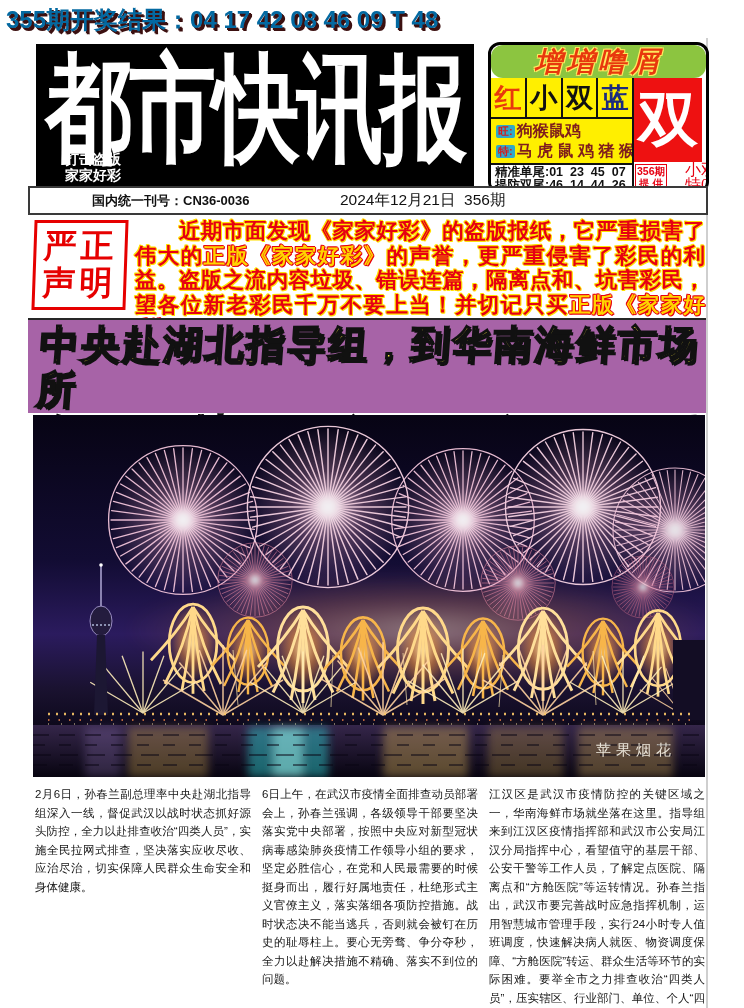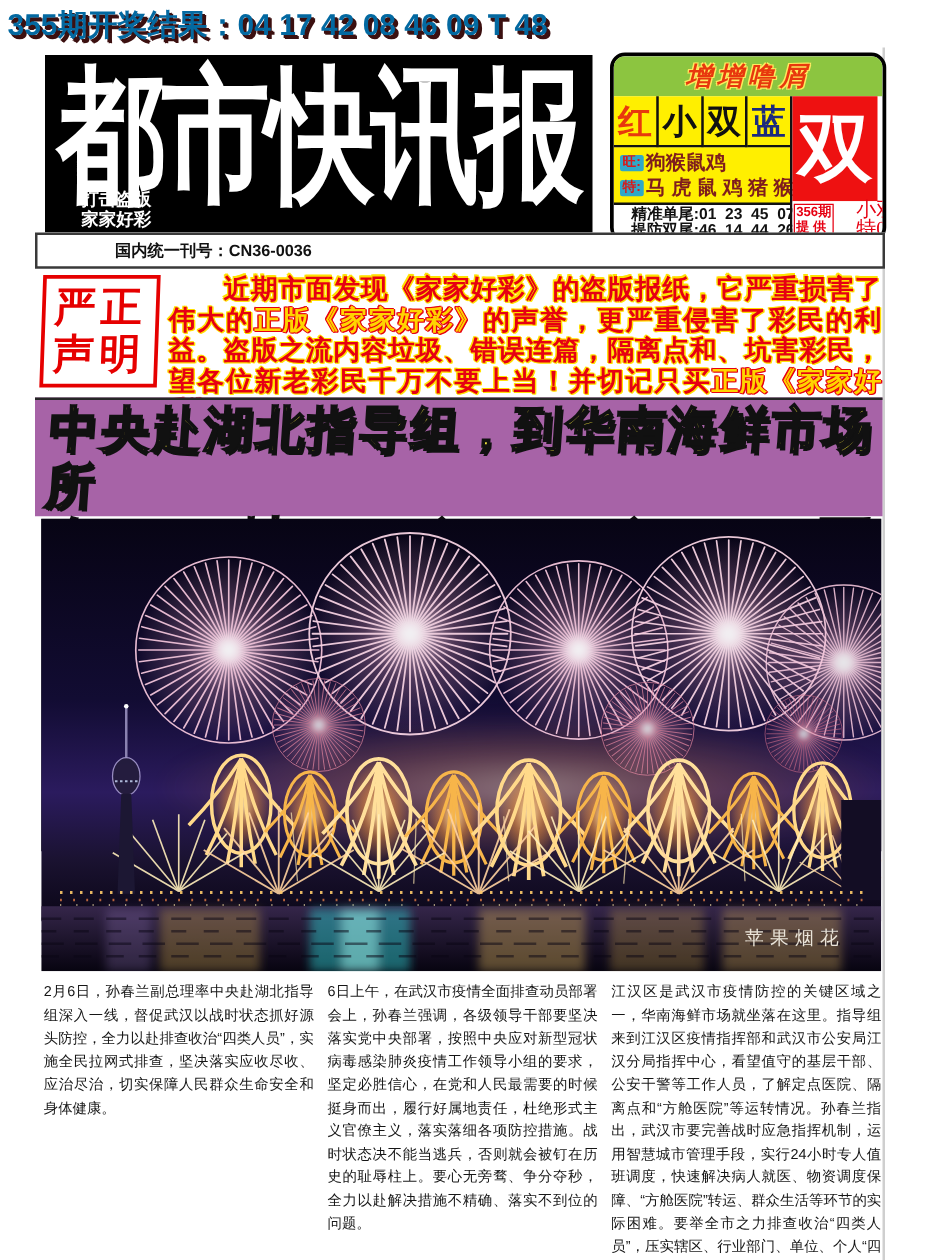--- a/index.html
+++ b/index.html
@@ -34,53 +34,54 @@
   }
 
   
   .tip-box{
     position:absolute;left:452px;top:-2px;width:215px;height:146px;
     border:3px solid #000;border-radius:12px;overflow:hidden;background:#fff;
     display:flex;flex-direction:column;
   }
   .tip-head{
     height:33px;background:#8cc540;display:flex;align-items:center;justify-content:center;
-    font-size:21px;font-weight:900;color:#e8380d;letter-spacing:4px;font-style:italic;
+    font-size:28px;font-weight:900;color:#e8380d;letter-spacing:4px;font-style:italic;
     text-shadow:1px 1px 0 #ffe95e,-1px -1px 0 #ffe95e,1px -1px 0 #ffe95e,-1px 1px 0 #ffe95e;
+    border-radius:12px;
   }
   .tip-mid{display:flex;flex:1;}
   .tip-left{width:141px;display:flex;flex-direction:column;}
   .cells-row{display:flex;height:41px;background:#ffef00;}
   .cell{
     flex:1;border-right:2px solid #111;border-bottom:2px solid #111;
     display:flex;align-items:center;justify-content:center;
     font-size:27px;font-weight:700;color:#111;
   }
   .cell:nth-child(1){color:#e8380d;}
   .cell:nth-child(4){color:#1b2a7e;border-right:none;}
   .wang-te{background:#ffef00;flex:1;padding:2px 0 2px 5px;border-bottom:2px solid #111;}
   .wt-line{display:flex;align-items:center;height:19px;margin-top:1px;}
   .wt-badge{
     background:#2fa8c8;color:#d81a1a;font-size:11px;font-weight:900;
     padding:0 2px;border-radius:2px;margin-right:2px;line-height:13px;
   }
   .wt-text{font-size:16px;font-weight:700;color:#7f1d1d;white-space:pre;}
   .tail-rows{background:#fff;padding:1px 0 0 4px;}
   .tail-line{font-size:12.5px;line-height:13px;white-space:nowrap;color:#111;}
-  .tail-label{font-weight:900;margin-left:10px;}
+  .tail-label{font-weight:900;}
   .tail-nums{font-weight:700;white-space:pre;}
   .tip-right{width:68px;display:flex;flex-direction:column;border-left:2px solid #111;}
   .big-cell{
     flex:1;background:#ee1111;display:flex;align-items:center;justify-content:center;
     color:#fff;font-size:60px;font-weight:700;font-family:"Liberation Serif",serif;
   }
   .pick-area{height:30px;background:#fff;display:flex;align-items:center;padding-left:1px;}
   .issue-tag{
     border:1px solid #e60012;color:#e60012;font-size:10.5px;font-weight:700;
-    line-height:12px;padding:0 1px;margin-right:18px;white-space:nowrap;
+    line-height:12px;text-align:center;padding:0 1px;margin-right:18px;white-space:nowrap;
   }
   .pick-col{color:#e60012;font-size:16px;line-height:15px;font-weight:400;
     font-family:"Liberation Serif",serif;white-space:nowrap;}
 
   
   .issue-bar{
     position:absolute;left:28px;top:186px;width:676px;height:25px;
     border:2px solid #3a3a3a;background:#fff;display:flex;align-items:center;
   }
   .issue-serial{margin-left:62px;font-size:13px;font-weight:900;color:#111;text-align:center;}
@@ -186,20 +187,21 @@
             <div>特08</div>
           </div>
         </div>
       </div>
     </div>
   </div>
 </div>
 
 <div class="issue-bar">
   <span class="issue-serial">国内统一刊号：CN36-0036</span>
+  <span class="issue-date">2024年12月21日  356期</span>
 </div>
 
 <div class="statement">
   <div class="stmt-box">
     <div>严正</div>
     <div>声明</div>
   </div>
   <div class="stmt-text"><span class="seg-red">　　近期市面发现《家家好彩》的盗版报纸，它严重损害了伟大的</span><span class="seg-hl">正版《家家好彩》</span><span class="seg-red">的声誉，更严重侵害了彩民的利益。盗版之流内容垃圾、错误连篇，隔离点和、坑害彩民，望各位新老彩民千万不要上当！并切记只买</span><span class="seg-hl">正版《家家好彩》</span><span class="seg-red">！</span><span class="seg-small">（因成本增加现在原零售价基础上加0.5毛）</span></div>
 </div>
 

